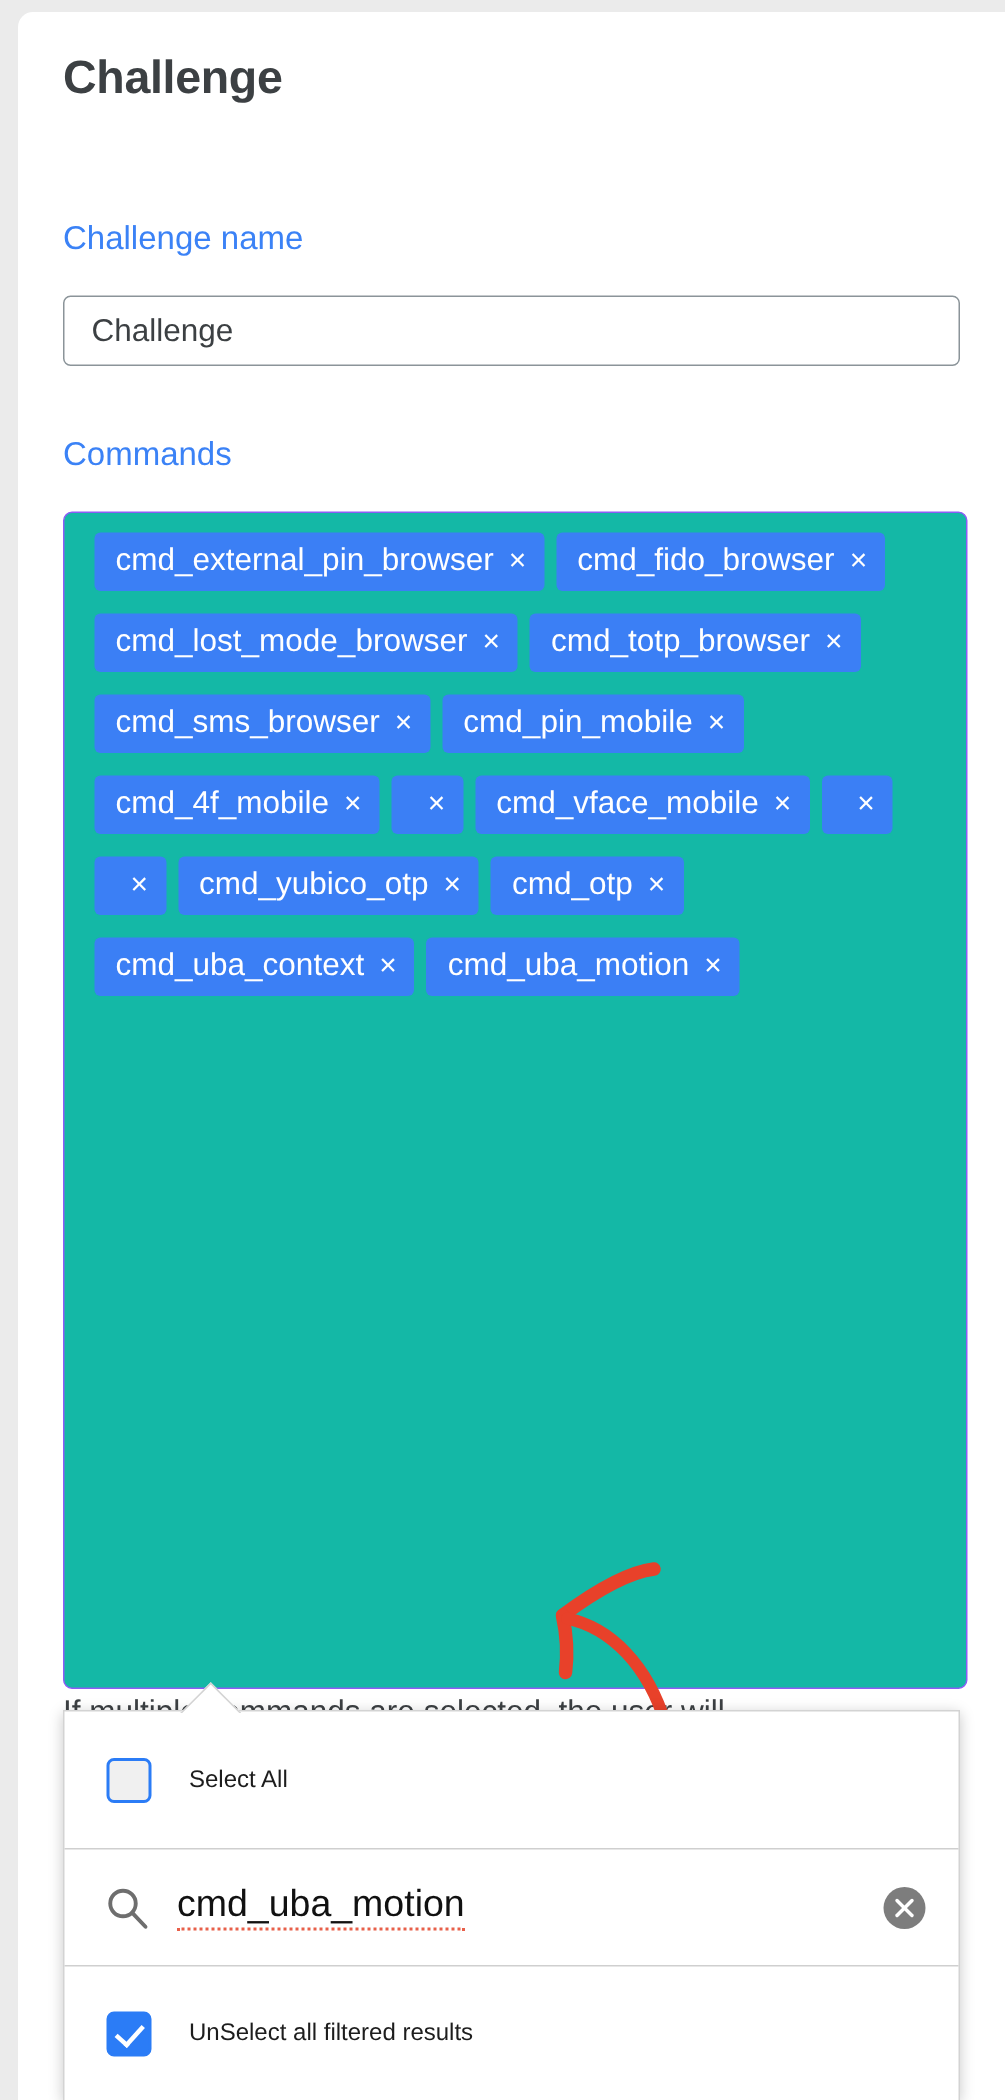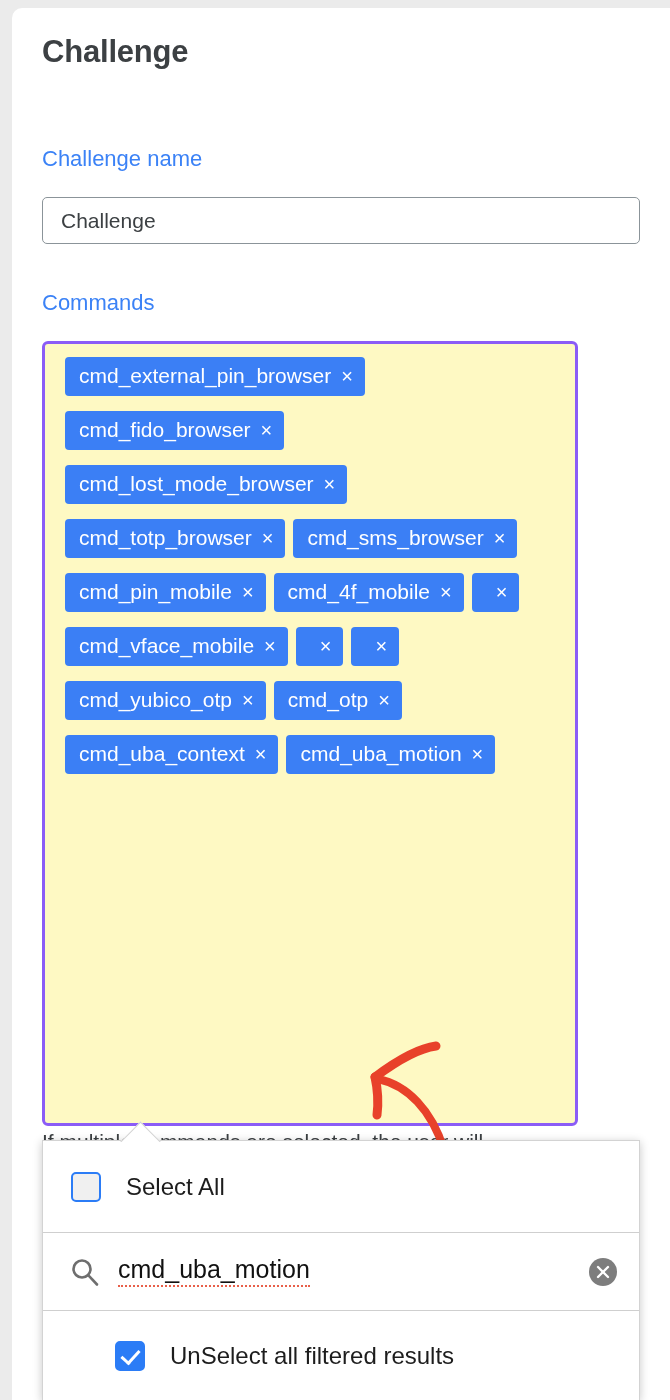--- a/index.html
+++ b/index.html
@@ -64,26 +64,26 @@
     color: #3c4043;
     padding: 0 18px;
     outline: none;
   }
 
   
   #commands-box {
     position: absolute;
     left: 30px;
     top: 333px;
-    width: 536px;
+    width: 603px;
     height: 785px;
     box-sizing: border-box;
-    border: 3px solid #8b5cf6;
+    border: 1px solid #8b5cf6;
     border-radius: 6px;
-    background: #fef9c3;
+    background: #14b8a6;
     padding: 13px 0 0 20px;
     overflow: hidden;
   }
   #chip-list {
     display: flex;
     flex-wrap: wrap;
     align-content: flex-start;
     gap: 0px;
   }
   .chip {
@@ -178,21 +178,20 @@
     border-bottom: 1px solid #cfcfcf;
   }
   #dd-search-row {
     height: 78px;
     padding-left: 26px;
     border-bottom: 1px solid #cfcfcf;
   }
   #dd-unselect-row {
     height: 89px;
     padding-left: 28px;
-    margin-left: 44px;
   }
 
   
   .cb {
     width: 30px;
     height: 30px;
     box-sizing: border-box;
     border-radius: 5px;
     flex: 0 0 auto;
     position: relative;
@@ -211,21 +210,21 @@
     left: 8px;
     top: 3px;
     width: 8px;
     height: 15px;
     border: solid #ffffff;
     border-width: 0 3px 3px 0;
     transform: rotate(42deg);
   }
   .dd-label {
     margin-left: 25px;
-    font-size: 24px;
+    font-size: 16px;
     color: #1d1d1d;
     font-weight: 400;
   }
 
   
   #search-icon { flex: 0 0 auto; width: 32px; height: 32px; }
   #search-value-wrap {
     margin-left: 17px;
     position: relative;
     flex: 1 1 auto;

